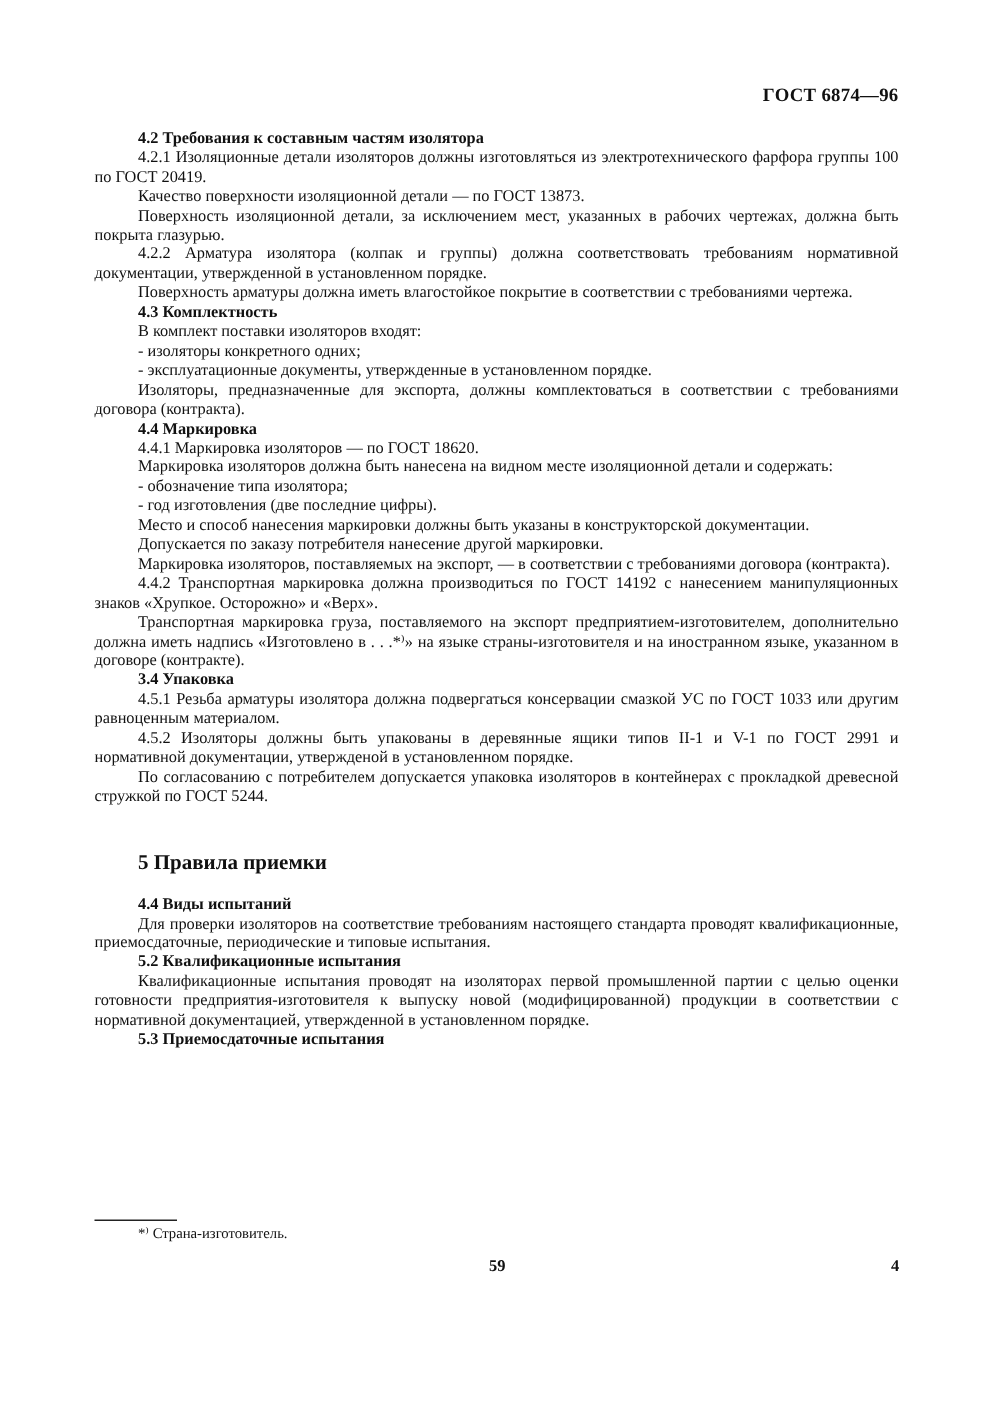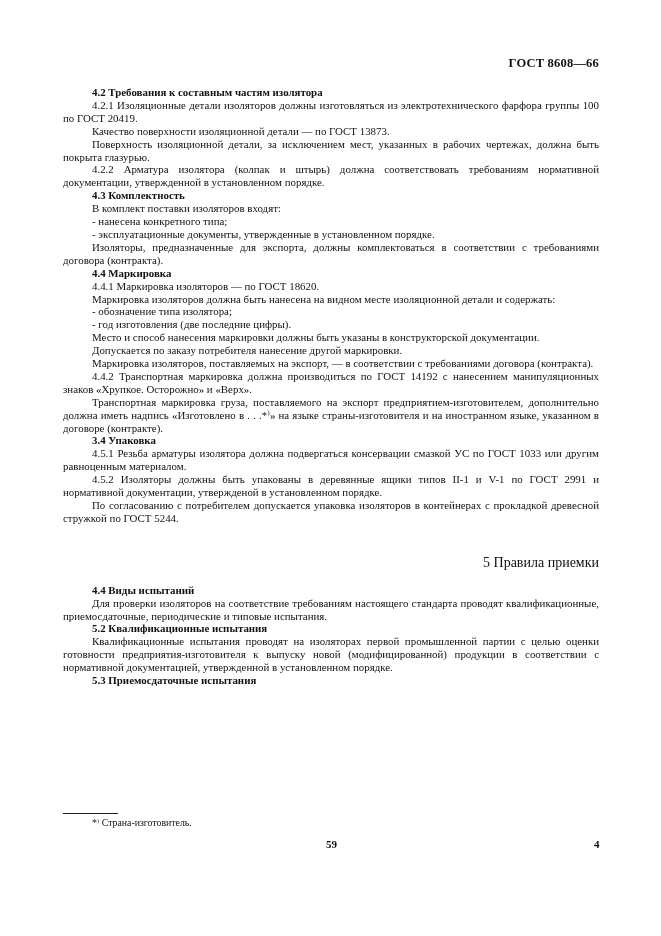--- a/index.html
+++ b/index.html
@@ -3,39 +3,40 @@
   <meta charset="utf-8">
   <style>
     html, body { margin: 0; padding: 0; background: #ffffff; }
     body { width: 661px; height: 936px; position: relative; overflow: hidden;
       font-family: "Liberation Serif", "DejaVu Serif", serif; color: #111; }
     .header { position: absolute; top: 56px; right: 62px; font-weight: bold; font-size: 12.5px; letter-spacing: 0.2px; }
     .content { position: absolute; left: 63px; top: 86px; width: 536px; font-size: 10.9px; line-height: 12.9px; }
     .p { text-indent: 29px; text-align: justify; margin: 0; }
     .h { font-weight: bold; margin: 0; padding-left: 29px; }
     .li { margin: 0; padding-left: 29px; }
-    .sec { font-weight: normal; font-size: 14px; margin: 32px 0 14px 0; padding-left: 29px; text-align: right; }
+    .sec { font-weight: bold; font-size: 14px; margin: 32px 0 14px 0; padding-left: 29px; }
     .fnline { position: absolute; left: 63px; top: 813px; width: 55px; border-top: 1px solid #222; }
     .footnote { position: absolute; left: 92px; top: 817px; font-size: 9.8px; }
     .pagenum { position: absolute; top: 838px; font-size: 11px; font-weight: bold; }
   </style>
 </head>
 <body>
 
-<div class="header">ГОСТ 8608—66</div>
+<div class="header">ГОСТ 6874—96</div>
 
 <div class="content">
   <p class="h">4.2  Требования к составным частям изолятора</p>
   <p class="p">4.2.1  Изоляционные детали изоляторов должны изготовляться из электротехнического фарфора группы 100 по ГОСТ 20419.</p>
   <p class="p">Качество поверхности изоляционной детали — по ГОСТ 13873.</p>
   <p class="p">Поверхность изоляционной детали, за исключением мест, указанных в рабочих чертежах, должна быть покрыта глазурью.</p>
-  <p class="p">4.2.2  Арматура изолятора (колпак и штырь) должна соответствовать требованиям нормативной документации, утвержденной в установленном порядке.</p>
+  <p class="p">4.2.2  Арматура изолятора (колпак и группы) должна соответствовать требованиям нормативной документации, утвержденной в установленном порядке.</p>
+  <p class="p">Поверхность арматуры должна иметь влагостойкое покрытие в соответствии с требованиями чертежа.</p>
   <p class="h">4.3  Комплектность</p>
   <p class="p">В комплект поставки изоляторов входят:</p>
-  <p class="li">- нанесена конкретного типа;</p>
+  <p class="li">- изоляторы конкретного одних;</p>
   <p class="li">- эксплуатационные документы, утвержденные в установленном порядке.</p>
   <p class="p">Изоляторы, предназначенные для экспорта, должны комплектоваться в соответствии с требованиями договора (контракта).</p>
   <p class="h">4.4  Маркировка</p>
   <p class="p">4.4.1  Маркировка изоляторов — по ГОСТ 18620.</p>
   <p class="p">Маркировка изоляторов должна быть нанесена на видном месте изоляционной детали и содержать:</p>
   <p class="li">- обозначение типа изолятора;</p>
   <p class="li">- год изготовления (две последние цифры).</p>
   <p class="p">Место и способ нанесения маркировки должны быть указаны в конструкторской документации.</p>
   <p class="p">Допускается по заказу потребителя нанесение другой маркировки.</p>
   <p class="p">Маркировка изоляторов, поставляемых на экспорт, — в соответствии с требованиями договора (контракта).</p>

